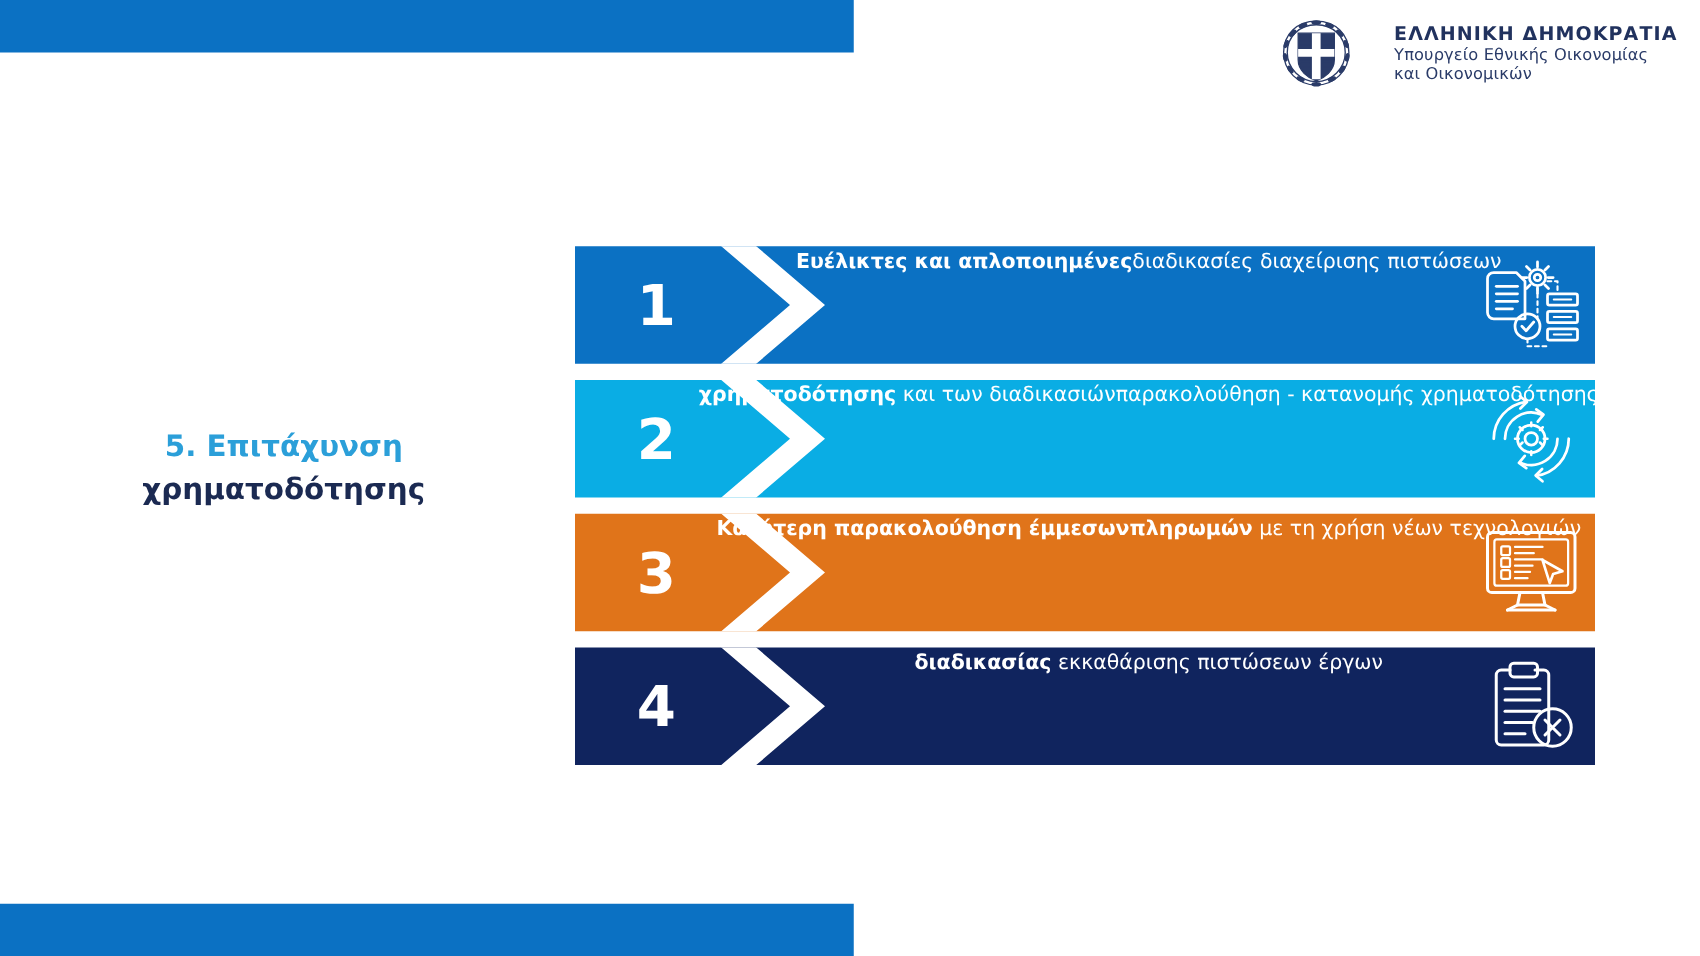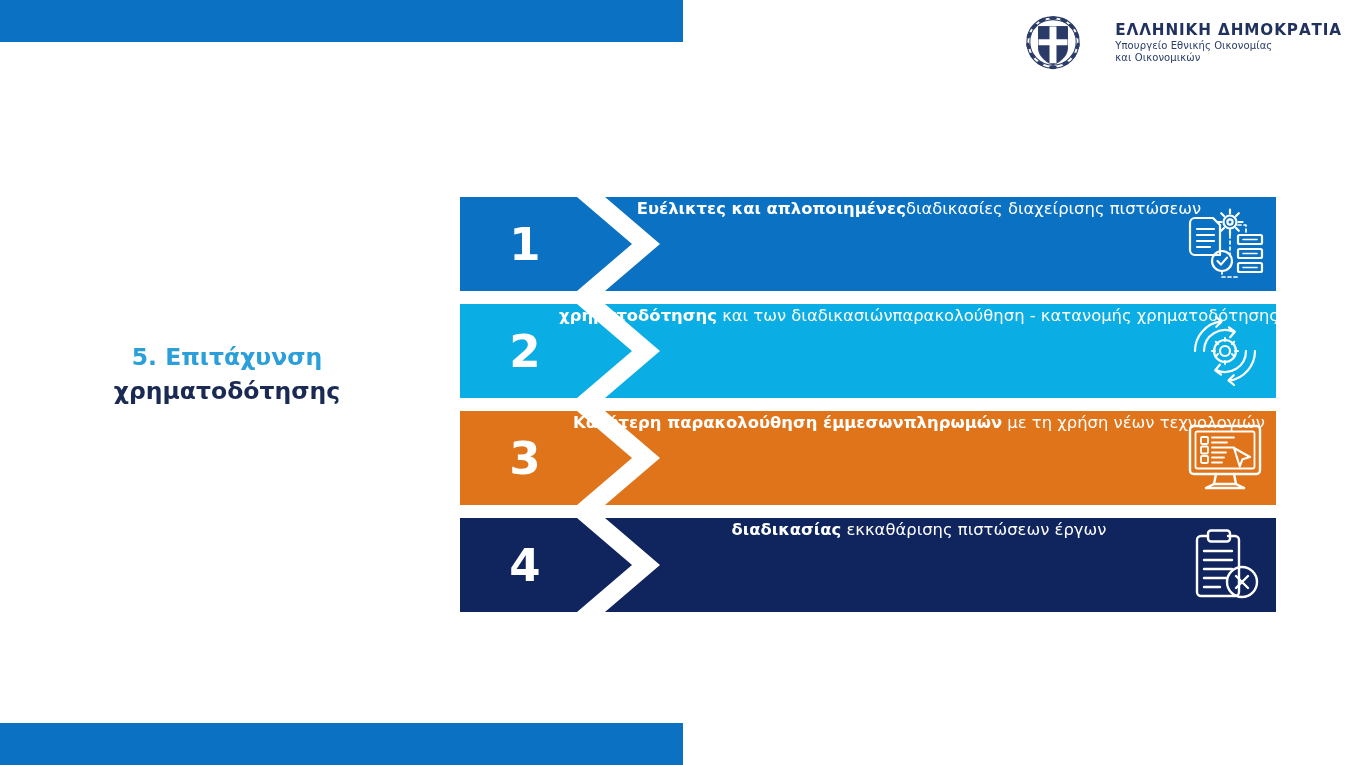--- a/index.html
+++ b/index.html
@@ -42,21 +42,21 @@
   }
   .logo-line1 {
     font-size: 15.2px;
     font-weight: 700;
     letter-spacing: 0.9px;
     color: #21325e;
     display: block;
     white-space: nowrap;
   }
   .logo-line2, .logo-line3 {
-    font-size: 10px;
+    font-size: 13px;
     font-weight: 400;
     color: #2a3b68;
     display: block;
     white-space: nowrap;
     letter-spacing: 0.1px;
   }
 
   
   .section-title {
     position: absolute;

